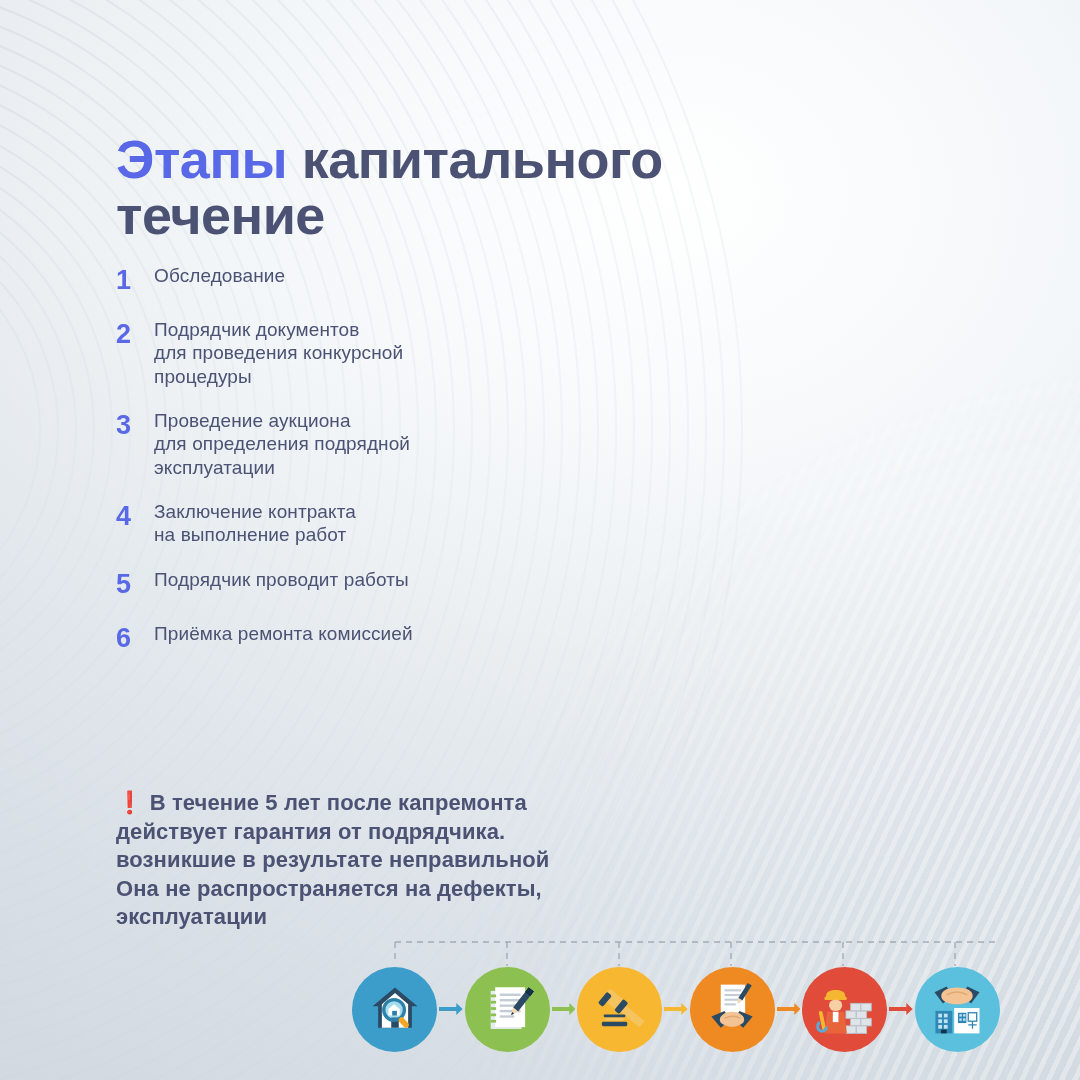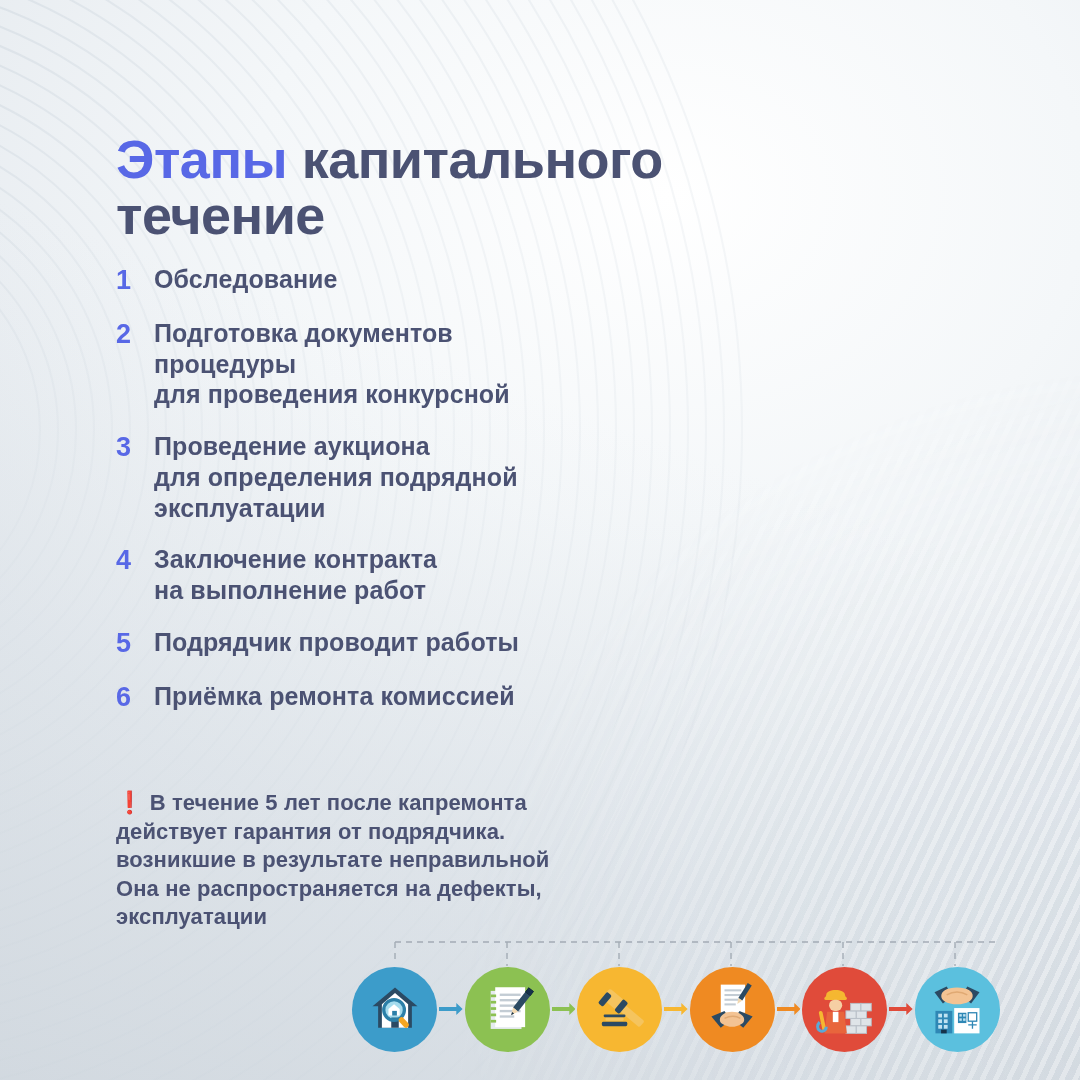--- a/index.html
+++ b/index.html
@@ -52,21 +52,21 @@
   .title .hl{color:#5868e6;}
 
   .steps{position:absolute;left:116px;top:264px;width:700px;}
   .step{display:flex;align-items:flex-start;margin-bottom:21px;}
   .step .num{
     flex:0 0 auto;width:38px;
     font-size:27px;font-weight:700;color:#5868e6;
     line-height:1.22;
   }
   .step .txt{
-    font-size:25px;font-weight:700;color:#4b5273;
+    font-size:19px;font-weight:400;color:#4b5273;
     line-height:1.23;letter-spacing:0.1px;
   }
   .step .txt .ln{display:block;}
 
   .notice{
     position:absolute;left:116px;top:789px;width:760px;
     font-size:22px;font-weight:700;color:#4b5273;
     line-height:1.30;letter-spacing:0.1px;
   }
   .notice .ln{display:block;}
@@ -193,23 +193,23 @@
       <li class="step">
         <span class="num">1</span>
         <span class="txt">
           <span class="ln">Обследование</span>
         </span>
       </li>
 
       <li class="step">
         <span class="num">2</span>
         <span class="txt">
-          <span class="ln">Подготовка документов</span>
+          <span class="ln">Подрядчик документов</span>
+          <span class="ln">для проведения конкурсной</span>
           <span class="ln">процедуры</span>
-          <span class="ln">для проведения конкурсной</span>
         </span>
       </li>
 
       <li class="step">
         <span class="num">3</span>
         <span class="txt">
           <span class="ln">Проведение аукциона</span>
           <span class="ln">для определения подрядной</span>
           <span class="ln">эксплуатации</span>
         </span>

